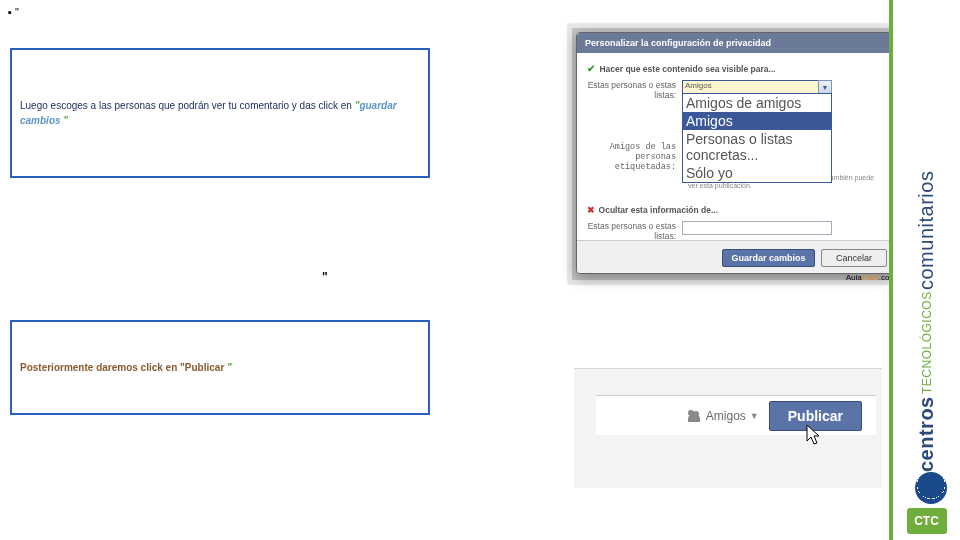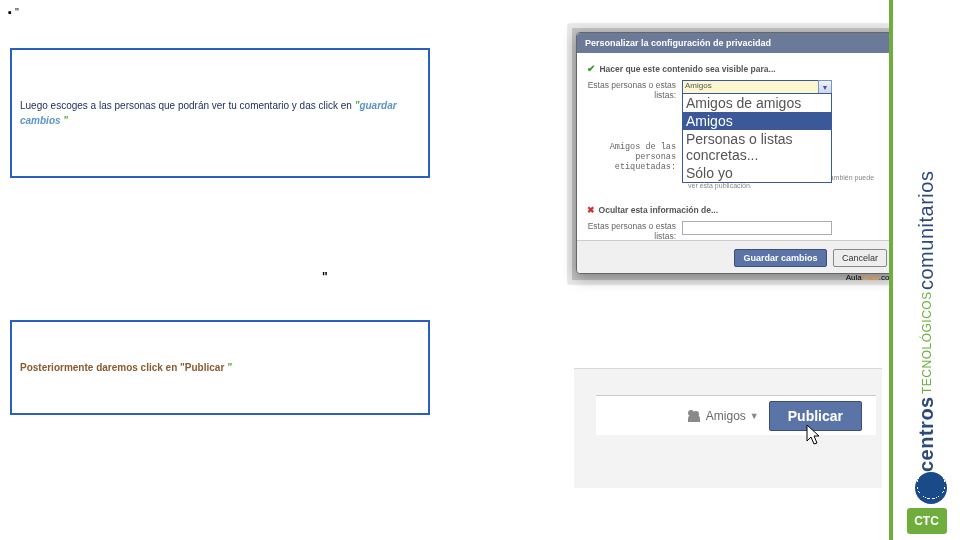--- a/index.html
+++ b/index.html
@@ -35,21 +35,21 @@
   .dropdown div { padding: 1px 3px; font-size: 14px; }
   .dropdown .hl { background: #3b5998; color: #fff; }
   .friends-etq { width: 95px; text-align: right; padding-right: 6px; color: #666; font-size: 8.5px; }
   .friends-etq-val { font-size: 8.5px; }
   .note { margin-left: 101px; font-size: 7px; color: #888; line-height: 1.2; margin-top: 2px; }
   .hide-sect { display: flex; align-items: center; gap: 4px; font-weight: bold; margin: 14px 0 6px; }
   .x-red { color: #c33; font-size: 9px; }
   .input-box { width: 150px; height: 14px; border: 1px solid #aab; background: #fff; }
   .dlg-foot { position: absolute; bottom: 0; left: 0; right: 0; background: #f0f0f0; padding: 6px; text-align: right; border-top: 1px solid #ccc; border-radius: 0 0 4px 4px; }
   .btn-save { display: inline-block; background: #5b74a8; color: #fff; font-size: 9px; font-weight: bold; padding: 3px 8px; border: 1px solid #3b4e7a; border-radius: 2px; }
-  .btn-cancel { display: inline-block; background: #eee; color: #333; font-size: 9px; padding: 3px 8px; border: 1px solid #888; border-radius: 2px; margin-left: 2px; }
+  .btn-cancel { display: inline-block; background: #eee; color: #333; font-size: 9px; padding: 3px 14px; border: 1px solid #888; border-radius: 2px; margin-left: 2px; }
   .aula { position: absolute; right: 6px; bottom: 2px; font-size: 8px; font-weight: normal; }
   .aula .f { color: #e28a1a; }
 
   
   .pub-wrap { position: absolute; left: 574px; top: 368px; width: 308px; height: 120px; background: #f3f3f3; border-top: 1px solid #d8d8d8; }
   .pub-bar { position: absolute; left: 22px; right: 6px; top: 26px; height: 40px; background: #fff; border-top: 1px solid #ccc; display: flex; align-items: center; justify-content: flex-end; gap: 10px; padding-right: 14px; }
   .amigos-pill { display: flex; align-items: center; gap: 4px; font-size: 12px; color: #6a6a6a; }
   .ppl-ico { width: 14px; height: 12px; position: relative; }
   .ppl-ico::before, .ppl-ico::after { content: ""; position: absolute; background: #8a8a8a; border-radius: 50%; }
   .ppl-ico::before { width: 6px; height: 6px; left: 0; top: 0; }

